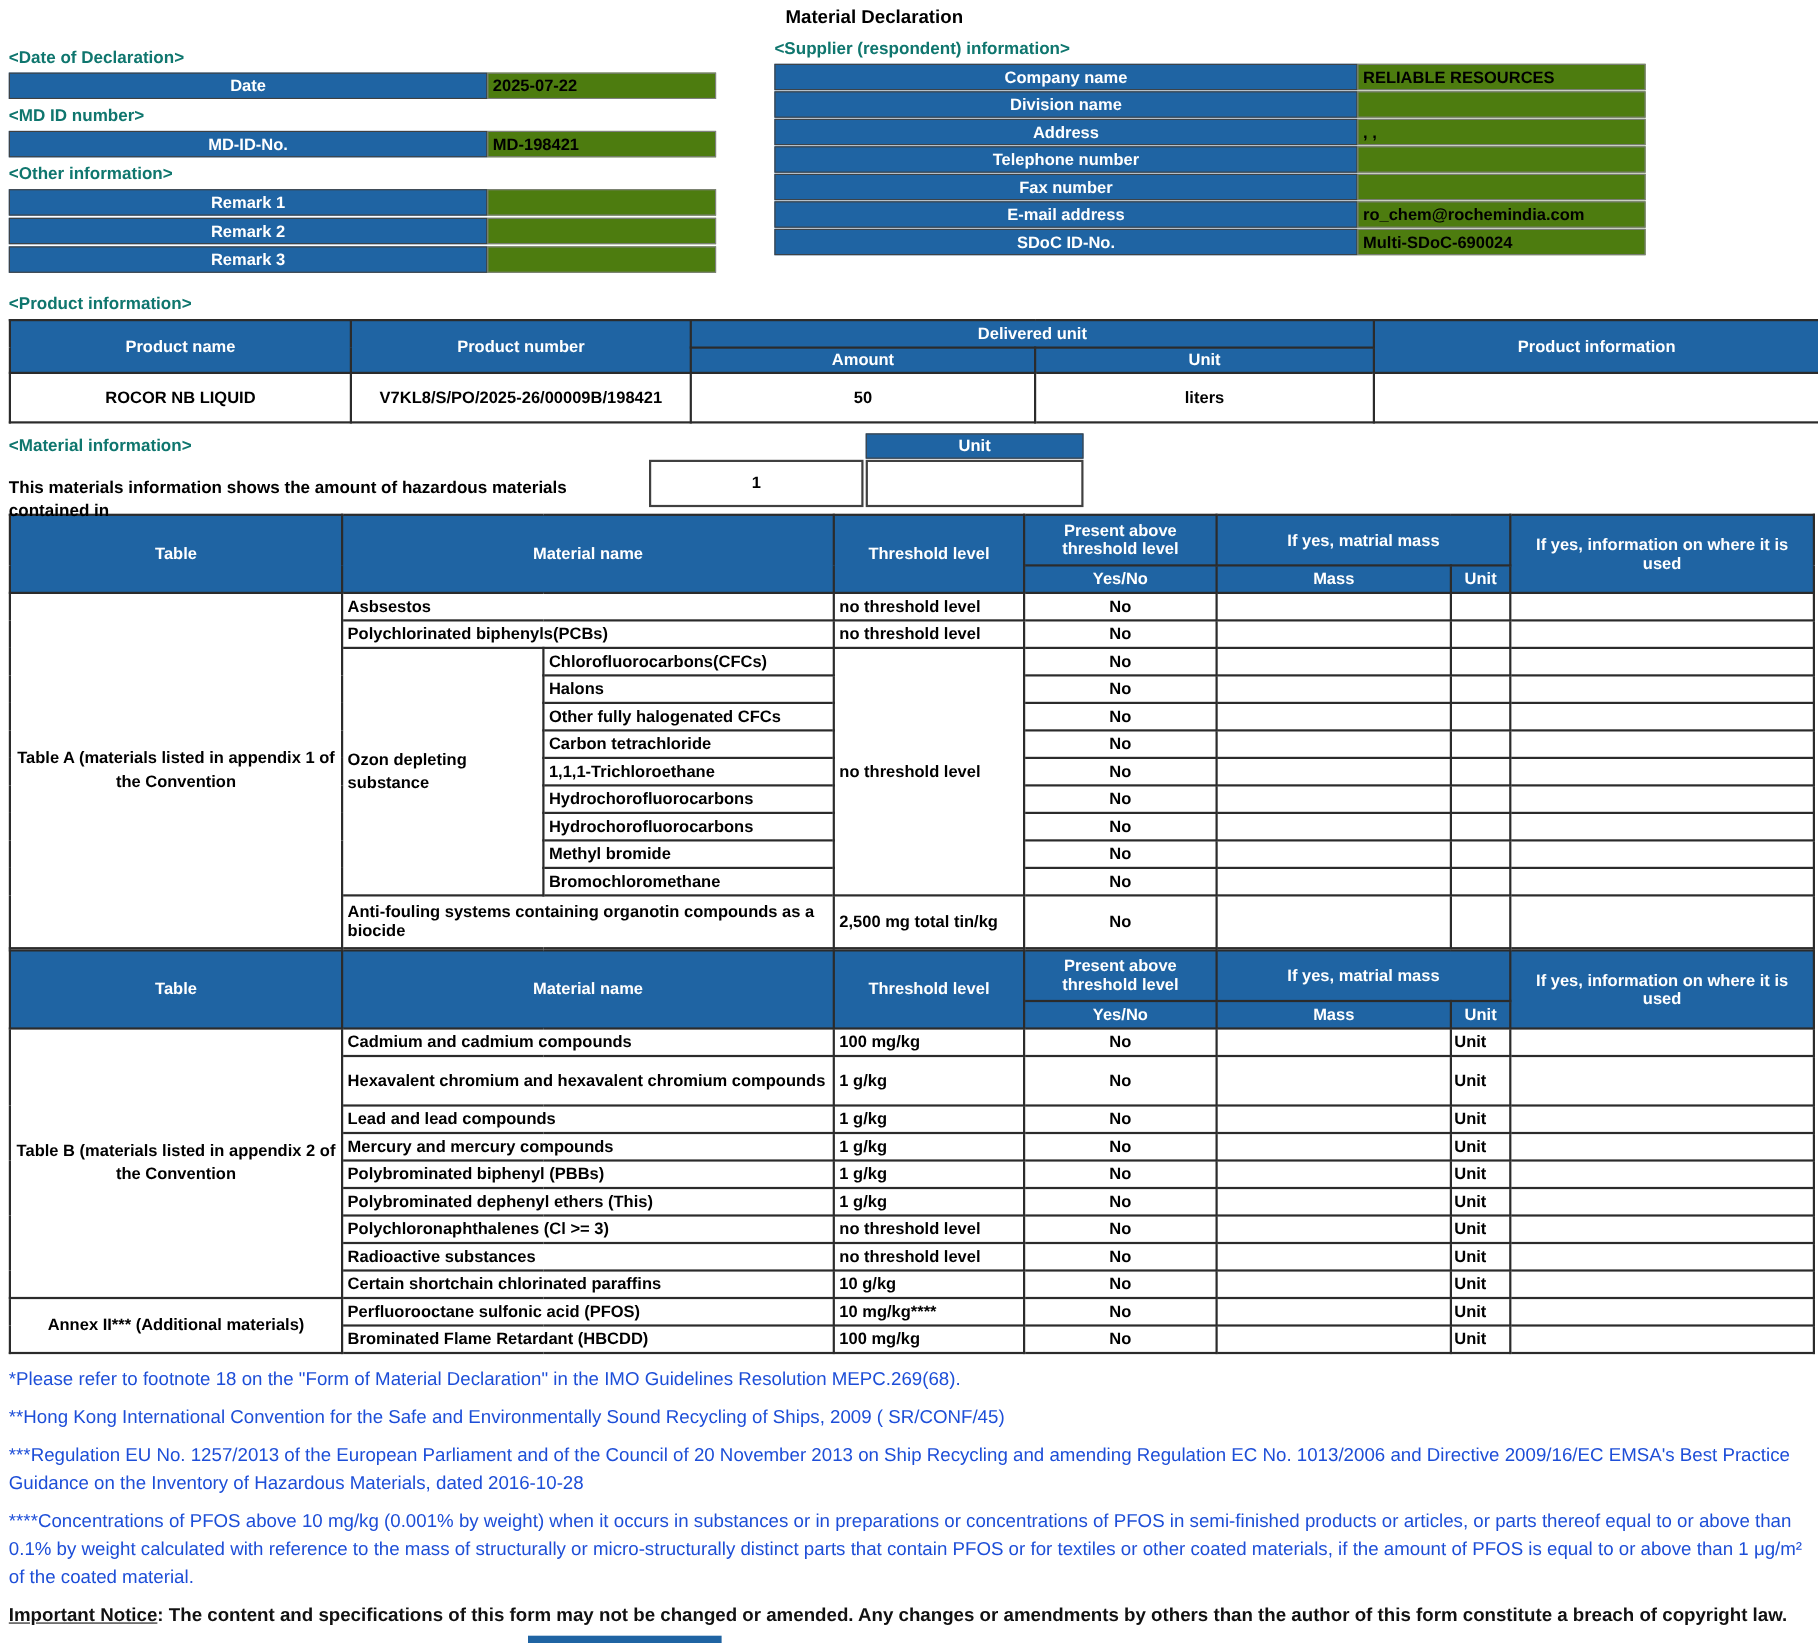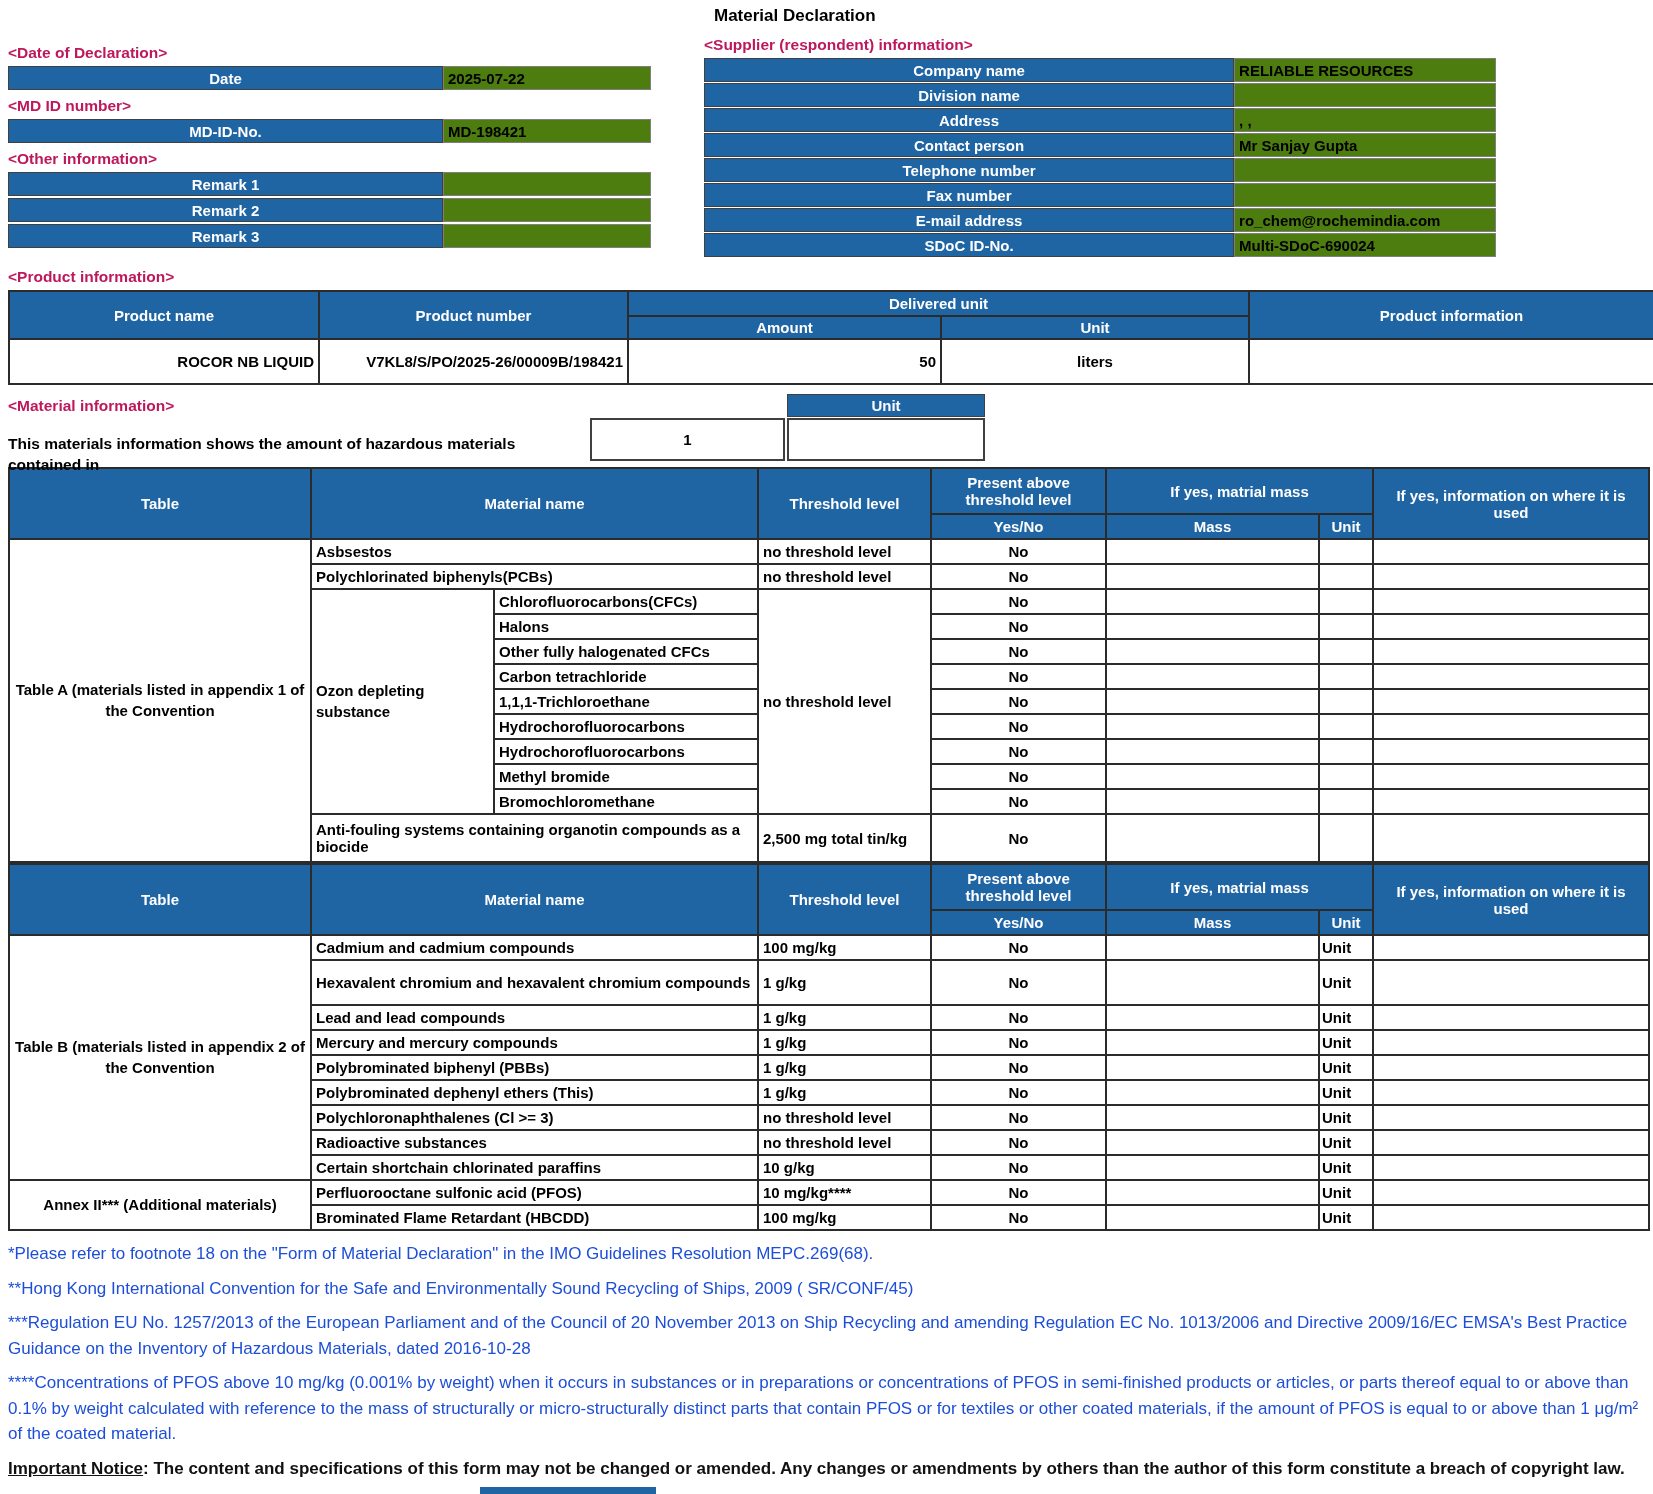--- a/index.html
+++ b/index.html
@@ -4,21 +4,21 @@
 <style>
   :root { --blue: #1F64A3; }
   * { box-sizing: border-box; }
   html,body { margin:0; padding:0; }
   body {
     width: 1653px; min-height: 1494px; position: relative;
     background: #fff; color: #000;
     font-family: "Liberation Sans", sans-serif;
   }
   .section-heading {
-    font-weight: bold; font-size: 15.5px; color: #be185d; margin: 0 0 4px 0;
+    font-weight: bold; font-size: 15.5px; color: #0f766e; margin: 0 0 4px 0;
   }
   
   .kv-row { display: flex; margin-bottom: 2px; }
   .kv-label {
     background: var(--blue); color: #fff; font-weight: bold; font-size: 15px;
     display: flex; align-items: center; justify-content: center;
     border: 1px solid #404040; height: 24px;
   }
   .kv-value {
     background: #4d7c0f; font-weight: bold; font-size: 15px;
@@ -42,21 +42,21 @@
   table.grid th {
     background: var(--blue); color: #fff; font-weight: bold; font-size: 15px;
     border: 2px solid #2b2b2b; text-align: center; vertical-align: middle; padding: 1px 3px;
   }
   table.grid td {
     border: 2px solid #2b2b2b; font-weight: bold; font-size: 15px;
     vertical-align: middle; padding: 1px 4px; background: #fff;
     overflow: hidden; word-wrap: break-word;
   }
   .product-table { width: 1645px; }
-  .product-table td { text-align: right; }
+  .product-table td { text-align: center; }
   .product-table .c-center { text-align: center; border-radius: 11px; }
   
   .material-info { position: relative; margin: 12px 0 0 8px; height: 70px; }
   .mi-note { font-weight: bold; font-size: 15.5px; width: 575px; line-height: 1.35; margin-top: 19px; }
   .mi-amount {
     position: absolute; left: 582px; top: 21px; width: 195px; height: 43px;
     border: 2px solid #404040; font-weight: bold; font-size: 15px;
     display: flex; align-items: center; justify-content: center; background: #fff;
   }
   .mi-unit-header {
@@ -128,24 +128,20 @@
         <div class="kv-label">Company name</div>
         <div class="kv-value">RELIABLE RESOURCES</div>
       </div>
       <div class="kv-row">
         <div class="kv-label">Division name</div>
         <div class="kv-value"></div>
       </div>
       <div class="kv-row">
         <div class="kv-label">Address</div>
         <div class="kv-value">, ,</div>
-      </div>
-      <div class="kv-row">
-        <div class="kv-label">Contact person</div>
-        <div class="kv-value">Mr Sanjay Gupta</div>
       </div>
       <div class="kv-row">
         <div class="kv-label">Telephone number</div>
         <div class="kv-value"></div>
       </div>
       <div class="kv-row">
         <div class="kv-label">Fax number</div>
         <div class="kv-value"></div>
       </div>
       <div class="kv-row">

